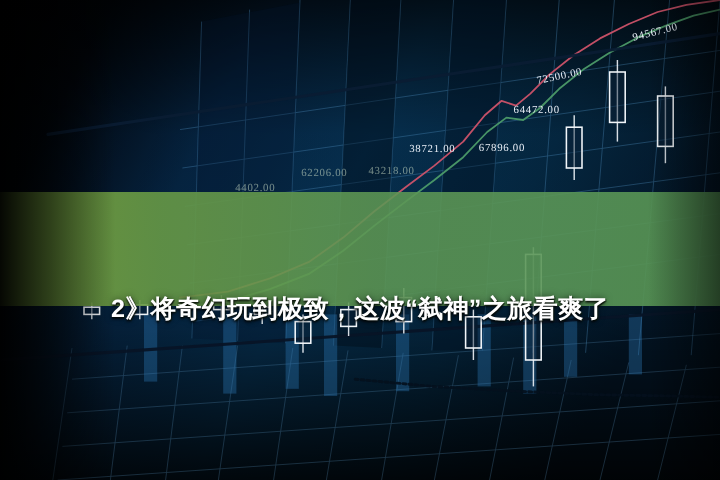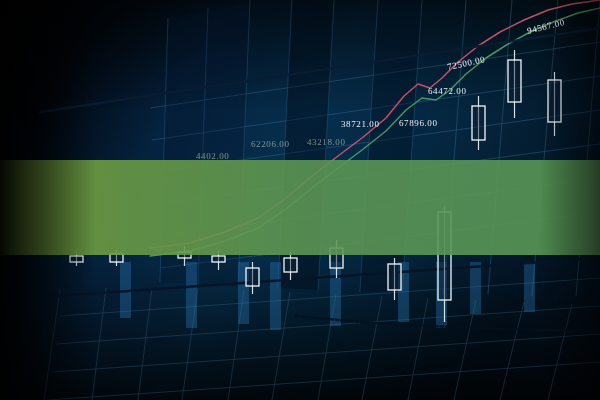--- a/index.html
+++ b/index.html
@@ -253,15 +253,16 @@
     <rect x="0" y="160" width="600" height="95" fill="url(#bandGrad)"></rect>
     <rect x="0" y="160" width="600" height="95" fill="#000000" opacity="0.05"></rect>
   </svg>
 
   <svg class="layer" viewBox="0 0 600 400" preserveAspectRatio="none">
     <rect x="0" y="0" width="240" height="400" fill="url(#leftFade)"></rect>
     <rect x="360" y="0" width="240" height="400" fill="url(#rightFade)"></rect>
   </svg>
 
   <div class="headline">
+    <span class="ln">2》将奇幻玩到极致，这波“弑神”之旅看爽了</span>
   </div>
 
 </div>
 
 </body></html>

